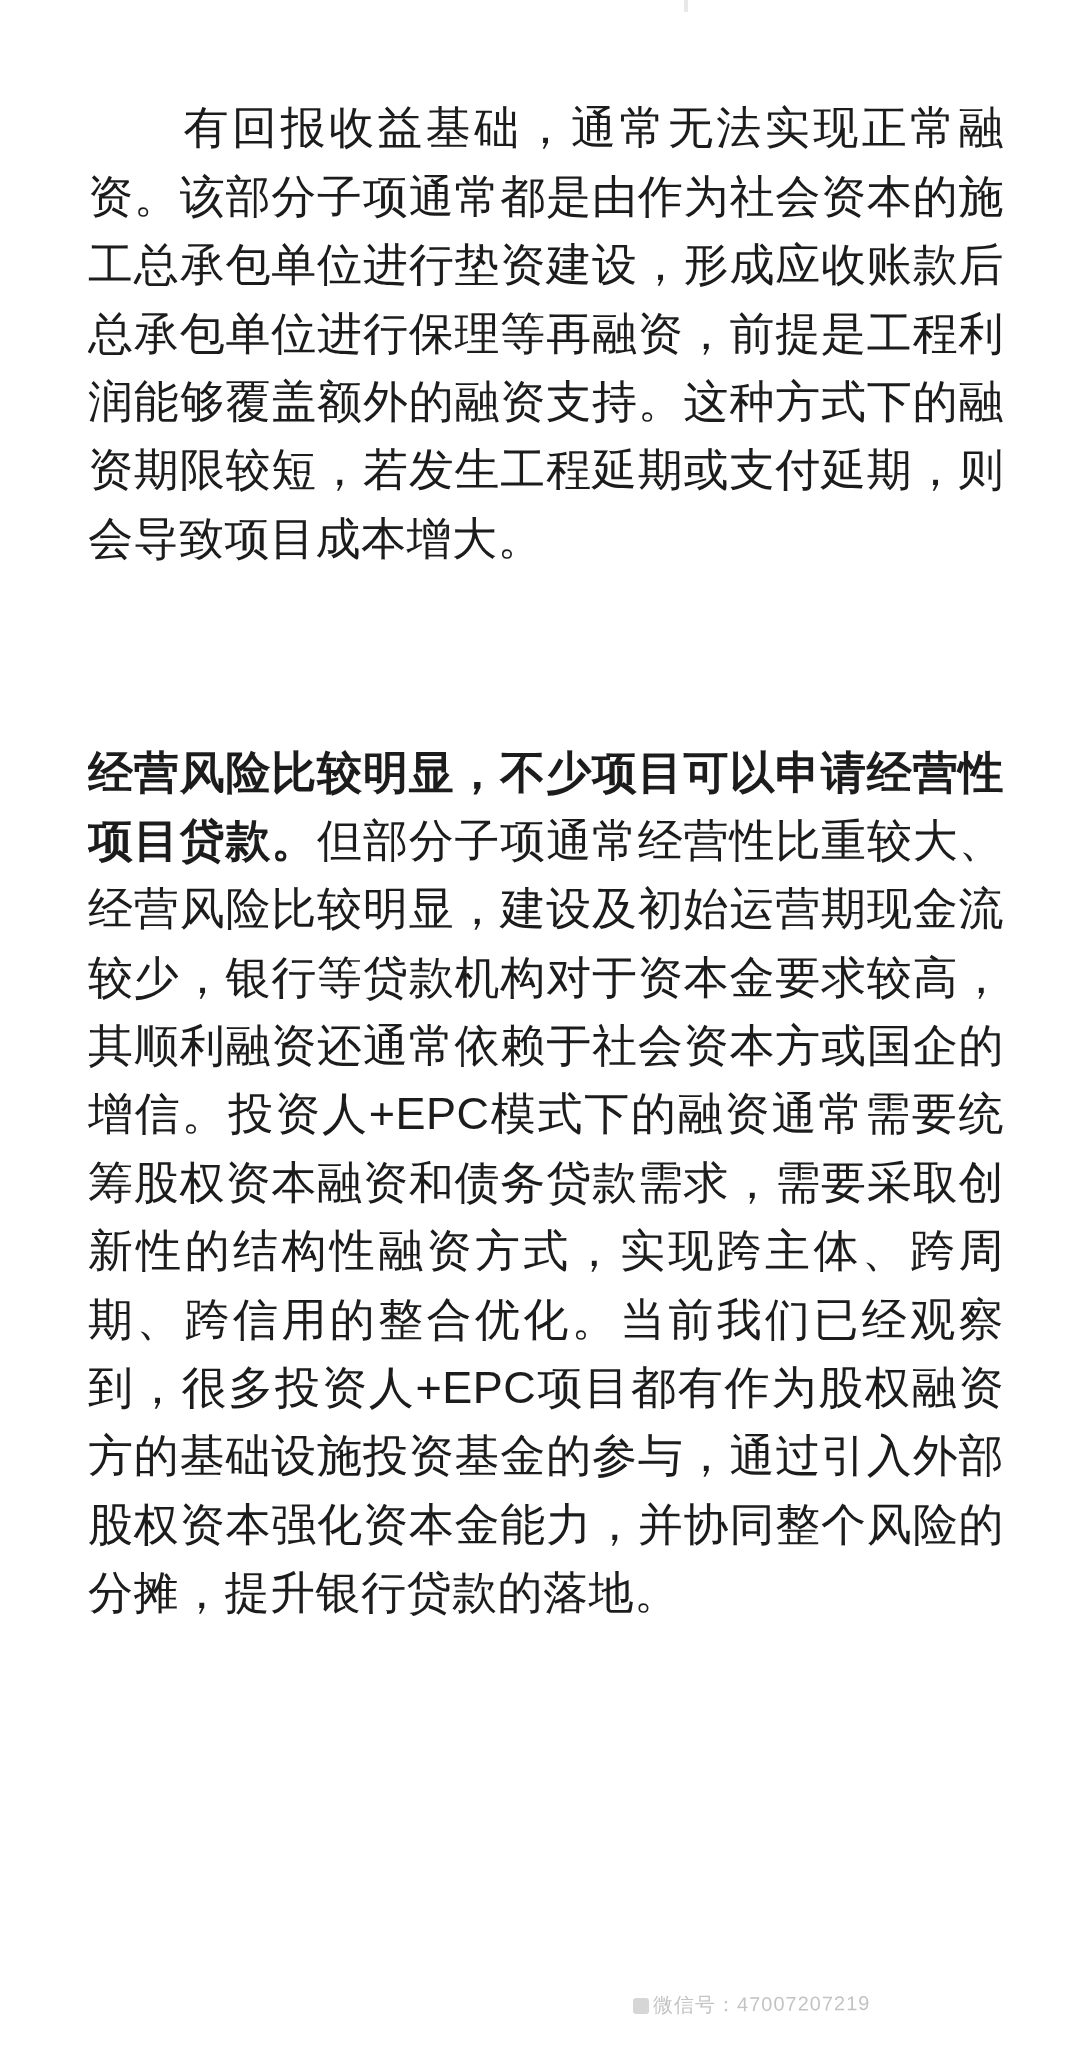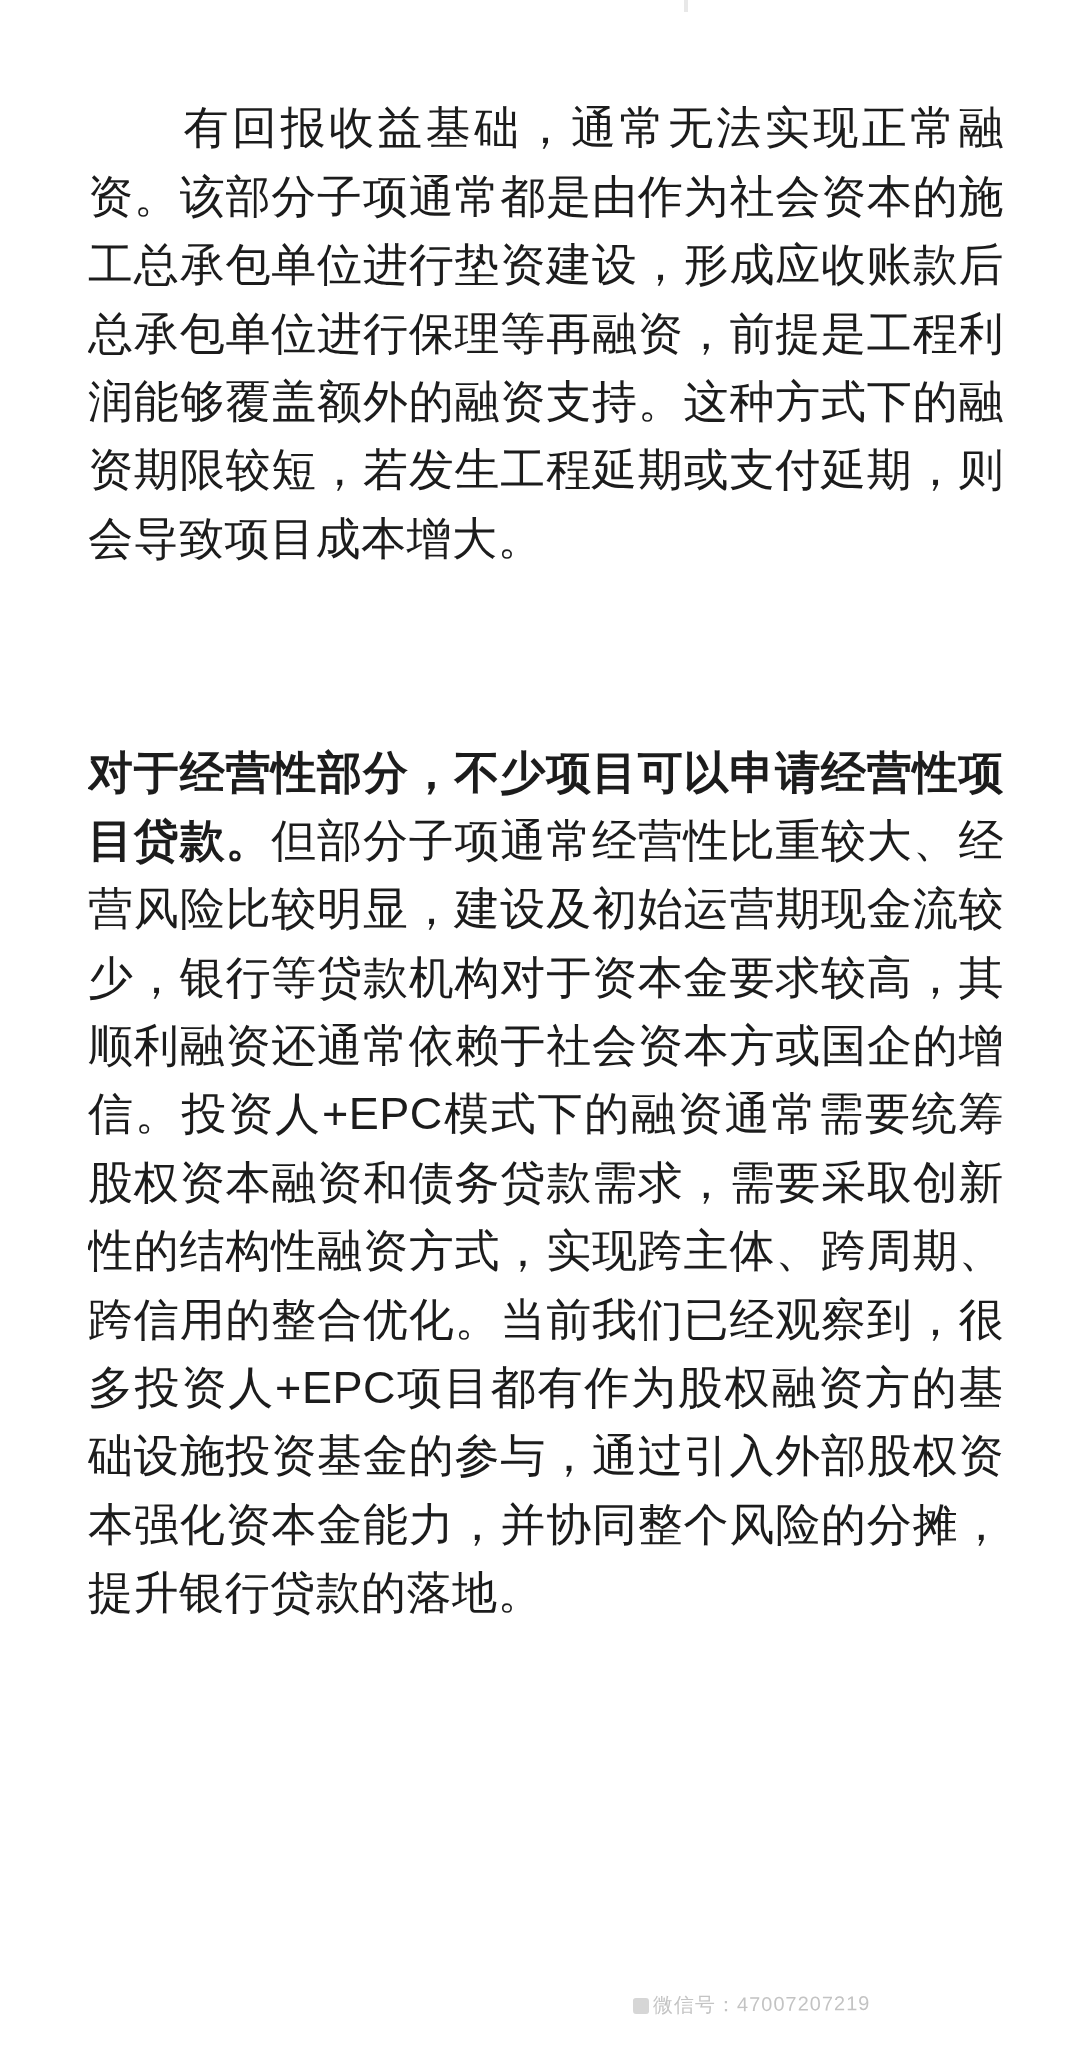--- a/index.html
+++ b/index.html
@@ -99,21 +99,21 @@
 
   <div class="content clipped">
 
     <p class="para first">
       <span>有回报收益基础，通常无法实现正常融资。该部分子项通常都是由作为社会资本的施工总承包单位进行垫资建设，形成应收账款后总承包单位进行保理等再融资，前提是工程利润能够覆盖额外的融资支持。这种方式下的融资期限较短，若发生工程延期或支付延期，则会导致项目成本增大。</span>
     </p>
 
     <div class="gap"></div>
 
     <p class="mixed">
-      <span class="bold-lead">对于经营性部分，不少项目可以申请经营性项目贷款。</span><span>但部分子项通常经营性比重较大、经营风险比较明显，建设及初始运营期现金流较少，银行等贷款机构对于资本金要求较高，其顺利融资还通常依赖于社会资本方或国企的增信。投资人+EPC模式下的融资通常需要统筹股权资本融资和债务贷款需求，需要采取创新性的结构性融资方式，实现跨主体、跨周期、跨信用的整合优化。当前我们已经观察到，很多投资人+EPC项目都有作为股权融资方的基础设施投资基金的参与，通过引入外部股权资本强化资本金能力，并协同整个风险的分摊，提升银行贷款的落地。</span>
+      <span class="bold-lead">经营风险比较明显，不少项目可以申请经营性项目贷款。</span><span>但部分子项通常经营性比重较大、经营风险比较明显，建设及初始运营期现金流较少，银行等贷款机构对于资本金要求较高，其顺利融资还通常依赖于社会资本方或国企的增信。投资人+EPC模式下的融资通常需要统筹股权资本融资和债务贷款需求，需要采取创新性的结构性融资方式，实现跨主体、跨周期、跨信用的整合优化。当前我们已经观察到，很多投资人+EPC项目都有作为股权融资方的基础设施投资基金的参与，通过引入外部股权资本强化资本金能力，并协同整个风险的分摊，提升银行贷款的落地。</span>
     </p>
 
     <div class="gap"></div>
 
 
   </div>
 
   <div class="watermark">
     <span class="wm-icon"></span><span>微信号：47007207219</span>
   </div>

